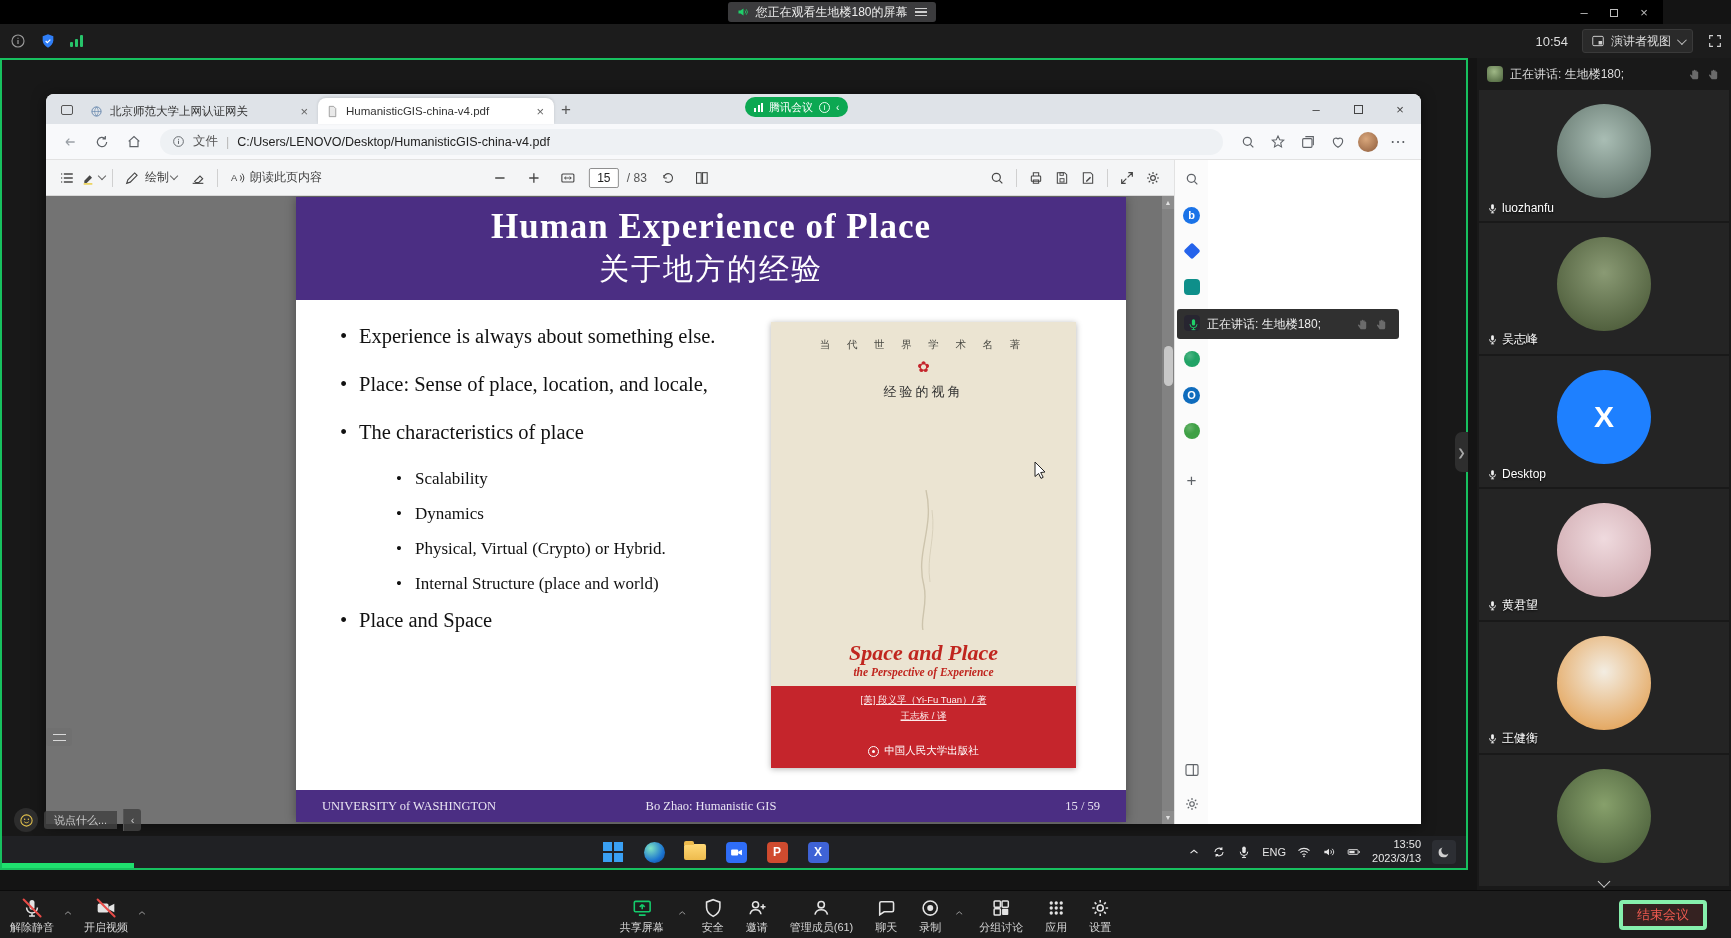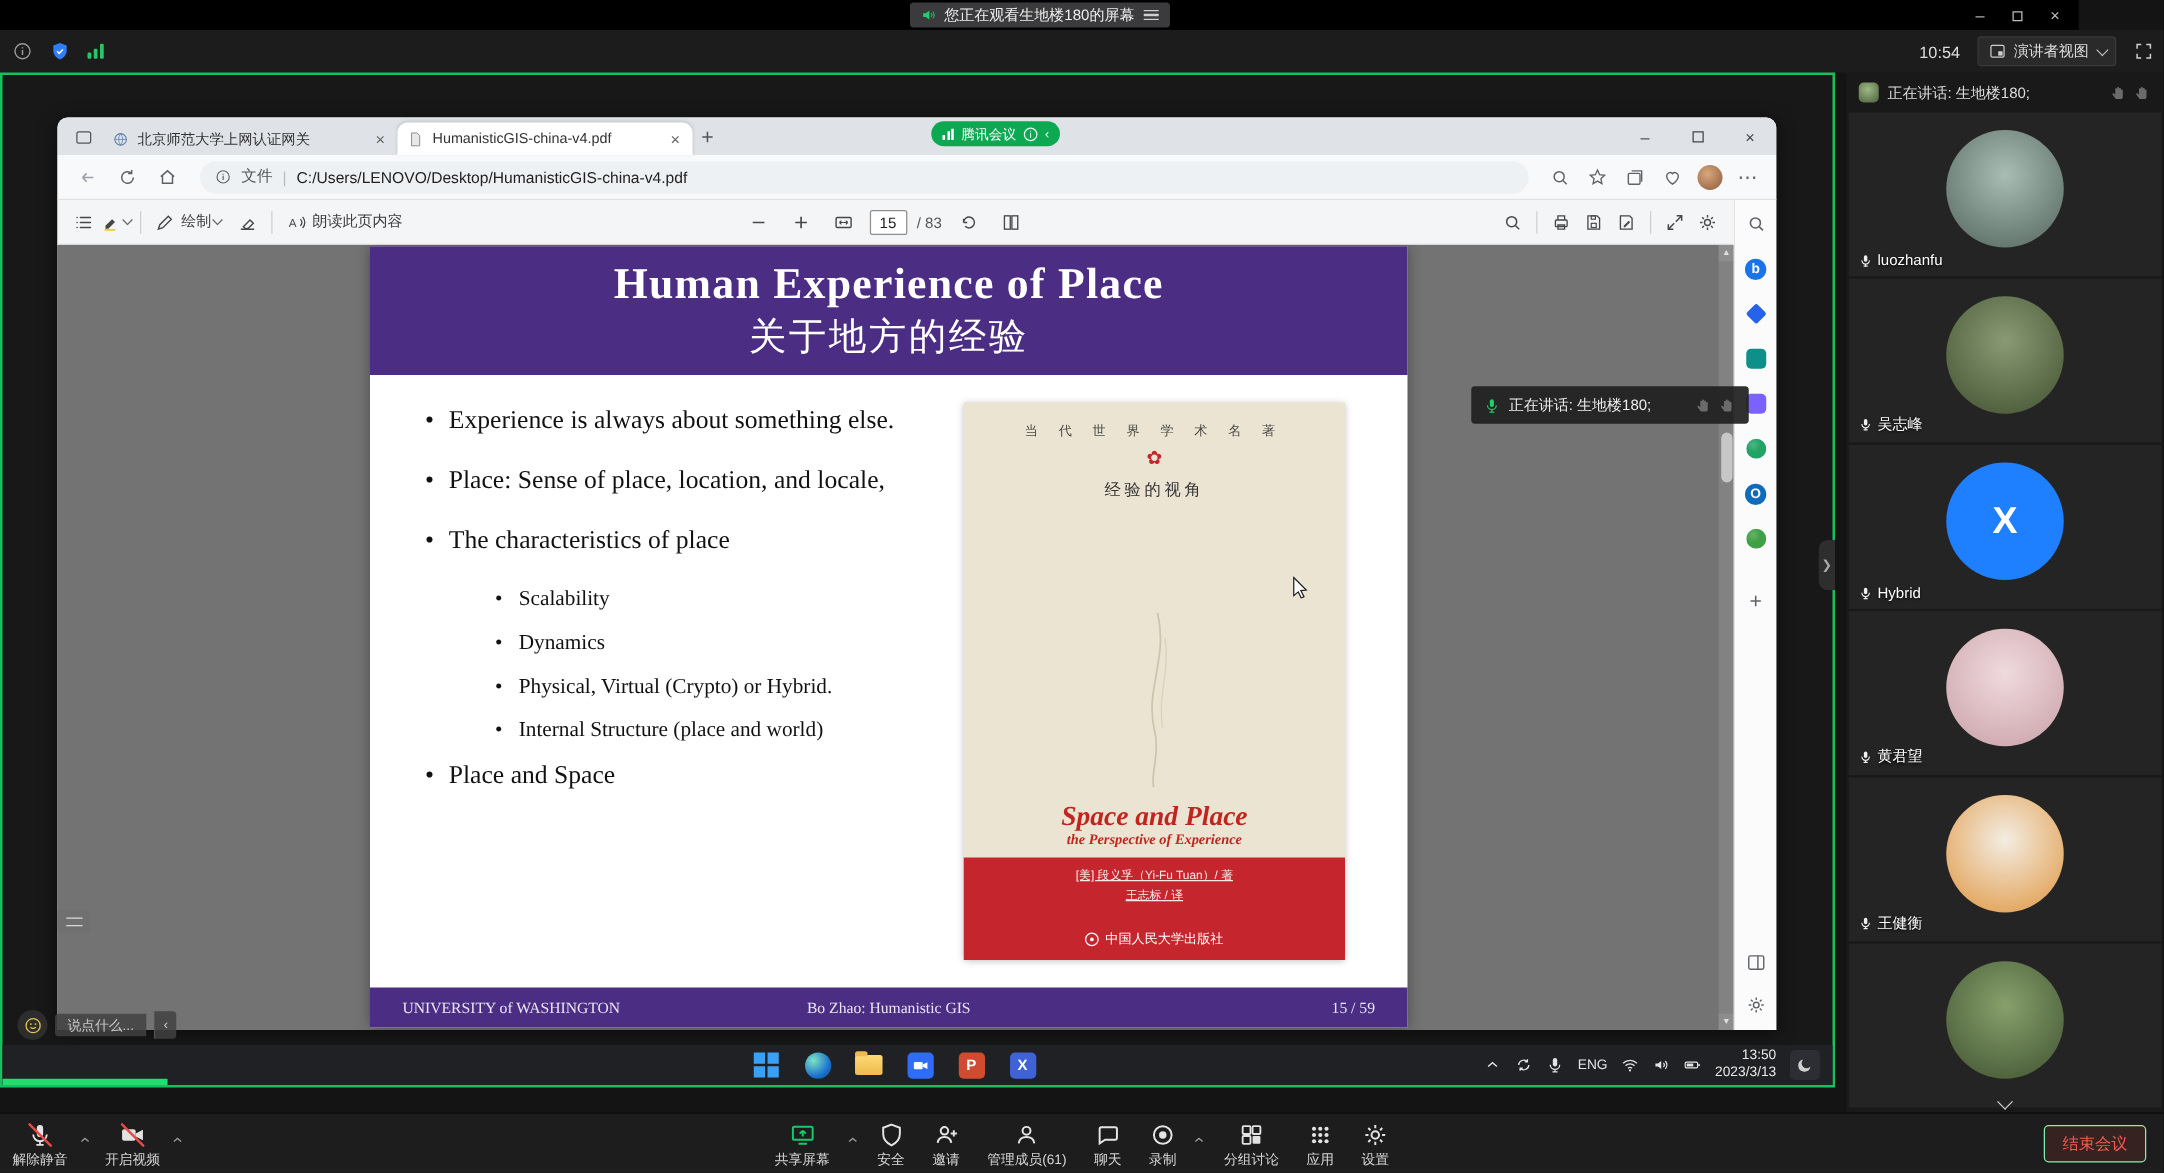--- a/index.html
+++ b/index.html
@@ -56,21 +56,21 @@
   .nav-ico svg{width:16px;height:16px;}
   .url-field{flex:1;height:26px;background:#eef1f4;border-radius:14px;display:flex;align-items:center;gap:8px;padding:0 12px;margin:0 8px;font-size:12.5px;color:#222;}
   .url-field svg{width:13px;height:13px;flex:none;}
   .url-sep{color:#b9b9b9;}
   .scheme{color:#555;}
   .addr-ico{width:26px;height:26px;display:flex;align-items:center;justify-content:center;color:#5f6368;}
   .addr-ico svg{width:16px;height:16px;}
   .avatar-mini{width:20px;height:20px;border-radius:50%;background:radial-gradient(circle at 40% 35%,#d9a77c,#8c5a3a);}
 
   .pdfrow{display:flex;height:664px;}
-  .pdfcol{width:1341px;display:flex;flex-direction:column;}
+  .pdfcol{width:1128px;display:flex;flex-direction:column;}
   .pdfbar{height:36px;background:#f4f5f6;border-bottom:1px solid #d9d9d9;display:flex;align-items:center;padding:0 8px;position:relative;color:#3d3d3d;font-size:12px;}
   .pdfbar .ico{width:26px;height:26px;display:flex;align-items:center;justify-content:center;color:#474747;}
   .pdfbar .ico svg{width:16px;height:16px;}
   .pdfbar .vsep{width:1px;height:18px;background:#d0d0d0;margin:0 6px;}
   .pdf-center{position:absolute;left:50%;transform:translateX(-54%);display:flex;align-items:center;gap:8px;}
   .pagebox{width:30px;height:20px;background:#fff;border:1px solid #8f8f8f;border-radius:2px;text-align:center;font-size:12px;line-height:18px;color:#222;}
   .pagetotal{color:#555;}
   .pdf-right{position:absolute;right:8px;display:flex;align-items:center;}
   .caret-sm{display:inline-block;width:6px;height:6px;border-right:1.3px solid #666;border-bottom:1.3px solid #666;transform:rotate(45deg);margin-left:2px;margin-top:-3px;}
 
@@ -168,21 +168,21 @@
   .mb-left{display:flex;align-items:flex-start;padding-left:1px;gap:0;}
   .mb-center{position:absolute;left:50%;transform:translateX(-50%);display:flex;align-items:flex-start;gap:4px;}
   .mb-item{display:flex;flex-direction:column;align-items:center;gap:2px;padding:4px 9px 0 9px;}
   .mb-ico{position:relative;width:20px;height:20px;color:#e3e3e3;}
   .mb-ico svg{width:20px;height:20px;}
   .mb-ico.green{color:#14cb6b;}
   .mb-label{font-size:11px;color:#d6d6d6;white-space:nowrap;}
   .slash{position:absolute;left:-3px;top:9px;width:26px;height:2.3px;background:#e84b47;transform:rotate(45deg);border-radius:2px;}
   .mb-caret{width:12px;padding-top:10px;color:#9a9a9a;}
   .mb-caret svg{width:10px;height:10px;}
-  .end-btn{position:absolute;right:14px;top:9px;height:30px;padding:0 14px;border:1px solid #86efac;border-radius:4px;color:#ef5a50;background:rgba(216,69,64,.13);font-size:13px;display:flex;align-items:center;}
+  .end-btn{position:absolute;right:24px;top:9px;height:30px;padding:0 14px;border:4px solid #86efac;border-radius:4px;color:#ef5a50;background:rgba(216,69,64,.13);font-size:13px;display:flex;align-items:center;}
 
   .cursor{position:absolute;left:985px;top:265px;}
 </style>
 </head>
 <body>
 
 <div class="screen">
 
   <div class="topbar">
     <div class="watch-badge">
@@ -690,21 +690,21 @@
         </div>
         <div class="tile">
           <div class="avatar letter" style="background: rgb(30, 128, 255);">X</div>
           <div class="tname">
             <span style="color:#f0f0f0;display:inline-flex">
               <svg viewBox="0 0 24 24">
                 <rect x="9" y="2.5" width="6" height="11.5" rx="3" fill="currentColor"></rect>
                 <path d="M5.5 11.5a6.5 6.5 0 0 0 13 0M12 18v3.5M8.5 21.5h7" stroke="currentColor" stroke-width="2" fill="none"></path>
               </svg>
             </span>
-            <span>Hybrid</span>
+            <span>Desktop</span>
           </div>
         </div>
         <div class="tile">
           <div class="avatar" style="background: radial-gradient(circle at 50% 38%, rgb(239, 218, 222), rgb(201, 160, 166));"></div>
           <div class="tname">
             <span style="color:#f0f0f0;display:inline-flex">
               <svg viewBox="0 0 24 24">
                 <rect x="9" y="2.5" width="6" height="11.5" rx="3" fill="currentColor"></rect>
                 <path d="M5.5 11.5a6.5 6.5 0 0 0 13 0M12 18v3.5M8.5 21.5h7" stroke="currentColor" stroke-width="2" fill="none"></path>
               </svg>

